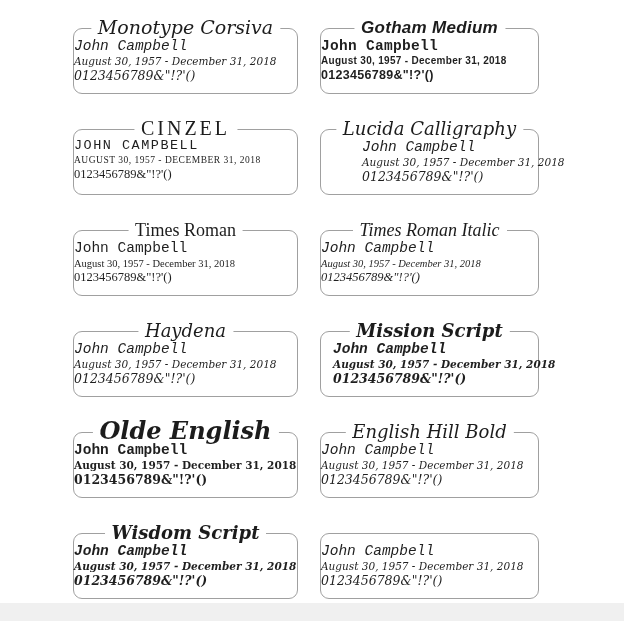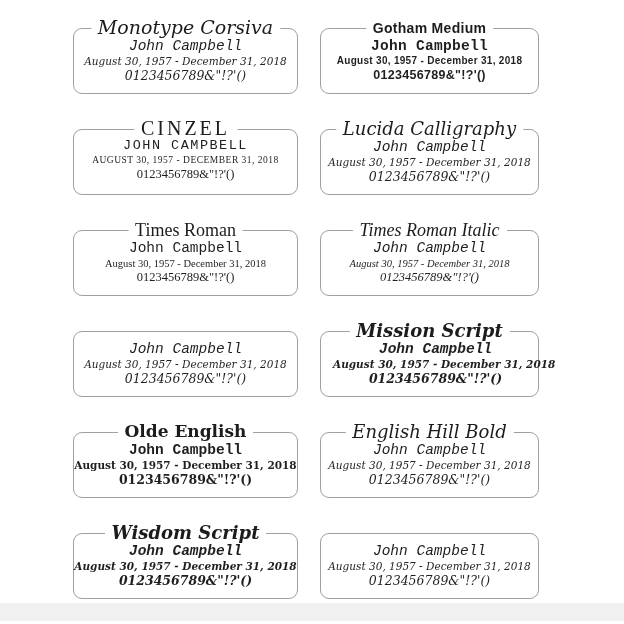--- a/index.html
+++ b/index.html
@@ -26,21 +26,21 @@
     column-gap: 22px;
     row-gap: 35px;
   }
   .card {
     position: relative;
     box-sizing: border-box;
     height: 66px;
     border: 1.5px solid #a0a0a0;
     border-radius: 9px;
     background: #ffffff;
-    text-align: center;
+    text-align: left;
     padding-top: 8px;
     color: #1f1f1f;
   }
   .title {
     position: absolute;
     top: 0;
     left: 50%;
     transform: translate(-50%, -58%);
     background: #ffffff;
     padding: 0 7px;
@@ -52,45 +52,45 @@
   .line { line-height: 1.25; white-space: nowrap; }
   .name  { font-size: 14.5px; font-family: Liberation Mono, monospace; }
   .dates { font-size: 10.5px; }
   .chars { font-size: 12.5px; }
 
   
   .f-monotype-corsiva { font-family: "DejaVu Serif", serif; font-style: italic; }
   .f-monotype-corsiva .title { font-size: 19px; }
 
   .f-gotham-medium { font-family: "Liberation Sans", sans-serif; font-weight: 700; letter-spacing: 0.3px; }
-  .f-gotham-medium .title { font-size: 14px; }
+  .f-gotham-medium .title { font-size: 17px; font-style: italic; }
   .f-gotham-medium .dates { font-size: 10px; }
 
   .f-cinzel { font-family: "Liberation Serif", serif; }
   .f-cinzel .title { font-size: 20px; letter-spacing: 3px; }
   .f-cinzel .name  { font-size: 13.5px; letter-spacing: 1.5px; }
   .f-cinzel .dates { font-size: 9.5px; letter-spacing: 0.5px; }
 
-  .f-lucida-calligraphy { font-family: "DejaVu Serif", serif; font-style: italic; }
+  .f-lucida-calligraphy { font-family: "DejaVu Serif", serif; font-style: italic; padding-left: 41px; }
   .f-lucida-calligraphy .title { font-size: 18px; }
 
   .f-times-roman { font-family: "Liberation Serif", serif; }
   .f-times-roman .title { font-size: 18px; }
 
   .f-times-roman-italic { font-family: "Liberation Serif", serif; font-style: italic; }
   .f-times-roman-italic .title { font-size: 18px; }
 
   .f-haydena { font-family: "DejaVu Serif", serif; font-style: italic; }
   .f-haydena .title { font-size: 18px; }
 
   .f-mission-script { font-family: "DejaVu Serif", serif; font-style: italic; font-weight: 700; padding-left: 12px; }
   .f-mission-script .title { font-size: 18px; }
 
   .f-olde-english { font-family: "DejaVu Serif", serif; font-weight: 700; }
-  .f-olde-english .title { font-size: 17px; }
+  .f-olde-english .title { font-size: 24px; font-style: italic; }
 
   .f-murray-hill-bold { font-family: "DejaVu Serif", serif; font-style: italic; }
   .f-murray-hill-bold .title { font-size: 18px; }
 
   .f-wisdom-script { font-family: "DejaVu Serif", serif; font-style: italic; font-weight: 700; }
   .f-wisdom-script .title { font-size: 18px; }
 
   .f-snell-roundhand { font-family: "DejaVu Serif", serif; font-style: italic; }
   .f-snell-roundhand .title { font-size: 18px; }
 
@@ -144,20 +144,21 @@
   </div>
 
   <div class="card f-times-roman-italic">
     <span class="title">Times Roman Italic</span>
     <div class="line name">John Campbell</div>
     <div class="line dates">August 30, 1957 - December 31, 2018</div>
     <div class="line chars">0123456789&amp;"!?'()</div>
   </div>
 
   <div class="card f-haydena">
+    <span class="title">Haydena</span>
     <div class="line name">John Campbell</div>
     <div class="line dates">August 30, 1957 - December 31, 2018</div>
     <div class="line chars">0123456789&amp;"!?'()</div>
   </div>
 
   <div class="card f-mission-script">
     <span class="title">Mission Script</span>
     <div class="line name">John Campbell</div>
     <div class="line dates">August 30, 1957 - December 31, 2018</div>
     <div class="line chars">0123456789&amp;"!?'()</div>

